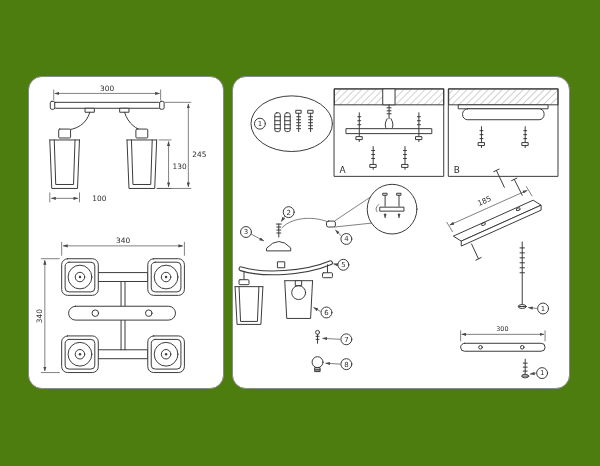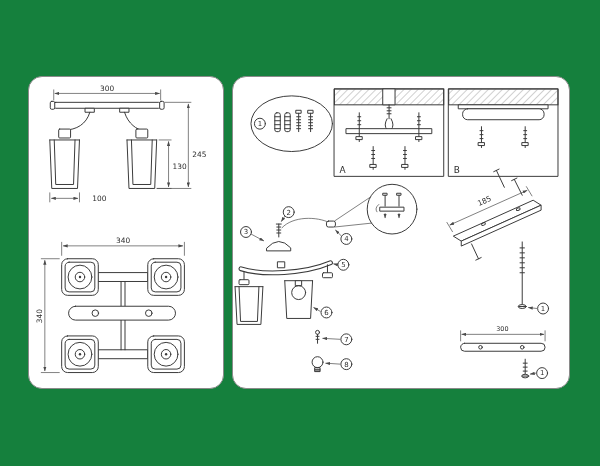--- a/index.html
+++ b/index.html
@@ -1,18 +1,18 @@
 <!DOCTYPE html>
 <html><head>
 <meta charset="utf-8">
 <style>
   * { margin:0; padding:0; box-sizing:border-box; }
   html,body { width:600px; height:466px; }
   body { background:#ffffff; font-family:"DejaVu Sans", sans-serif; position:relative; }
-  .sheet { position:absolute; inset:0; background:#15803d; }
+  .sheet { position:absolute; inset:0; background:#4d7c0f; }
   .panel { position:absolute; border:1.3px solid #8a8a8a; border-radius:14px; background:#fff; }
   #panel-left  { left:28px;  top:76px; width:196px; height:313px; }
   #panel-right { left:232px; top:76px; width:338px; height:313px; }
   .panel svg { display:block; width:100%; height:100%; }
   svg text { font-family:"DejaVu Sans", sans-serif; fill:#2e2e2e; stroke:none; }
   .dimtxt  { font-size:7.5px; text-anchor:middle; }
   .dimtxt.start { text-anchor:start; }
   .calltxt { font-size:7px; text-anchor:middle; }
   .seclbl  { font-size:9px; }
   .ink  { stroke:#3a3a3a; fill:none; stroke-width:1; stroke-linecap:round; stroke-linejoin:round; }

